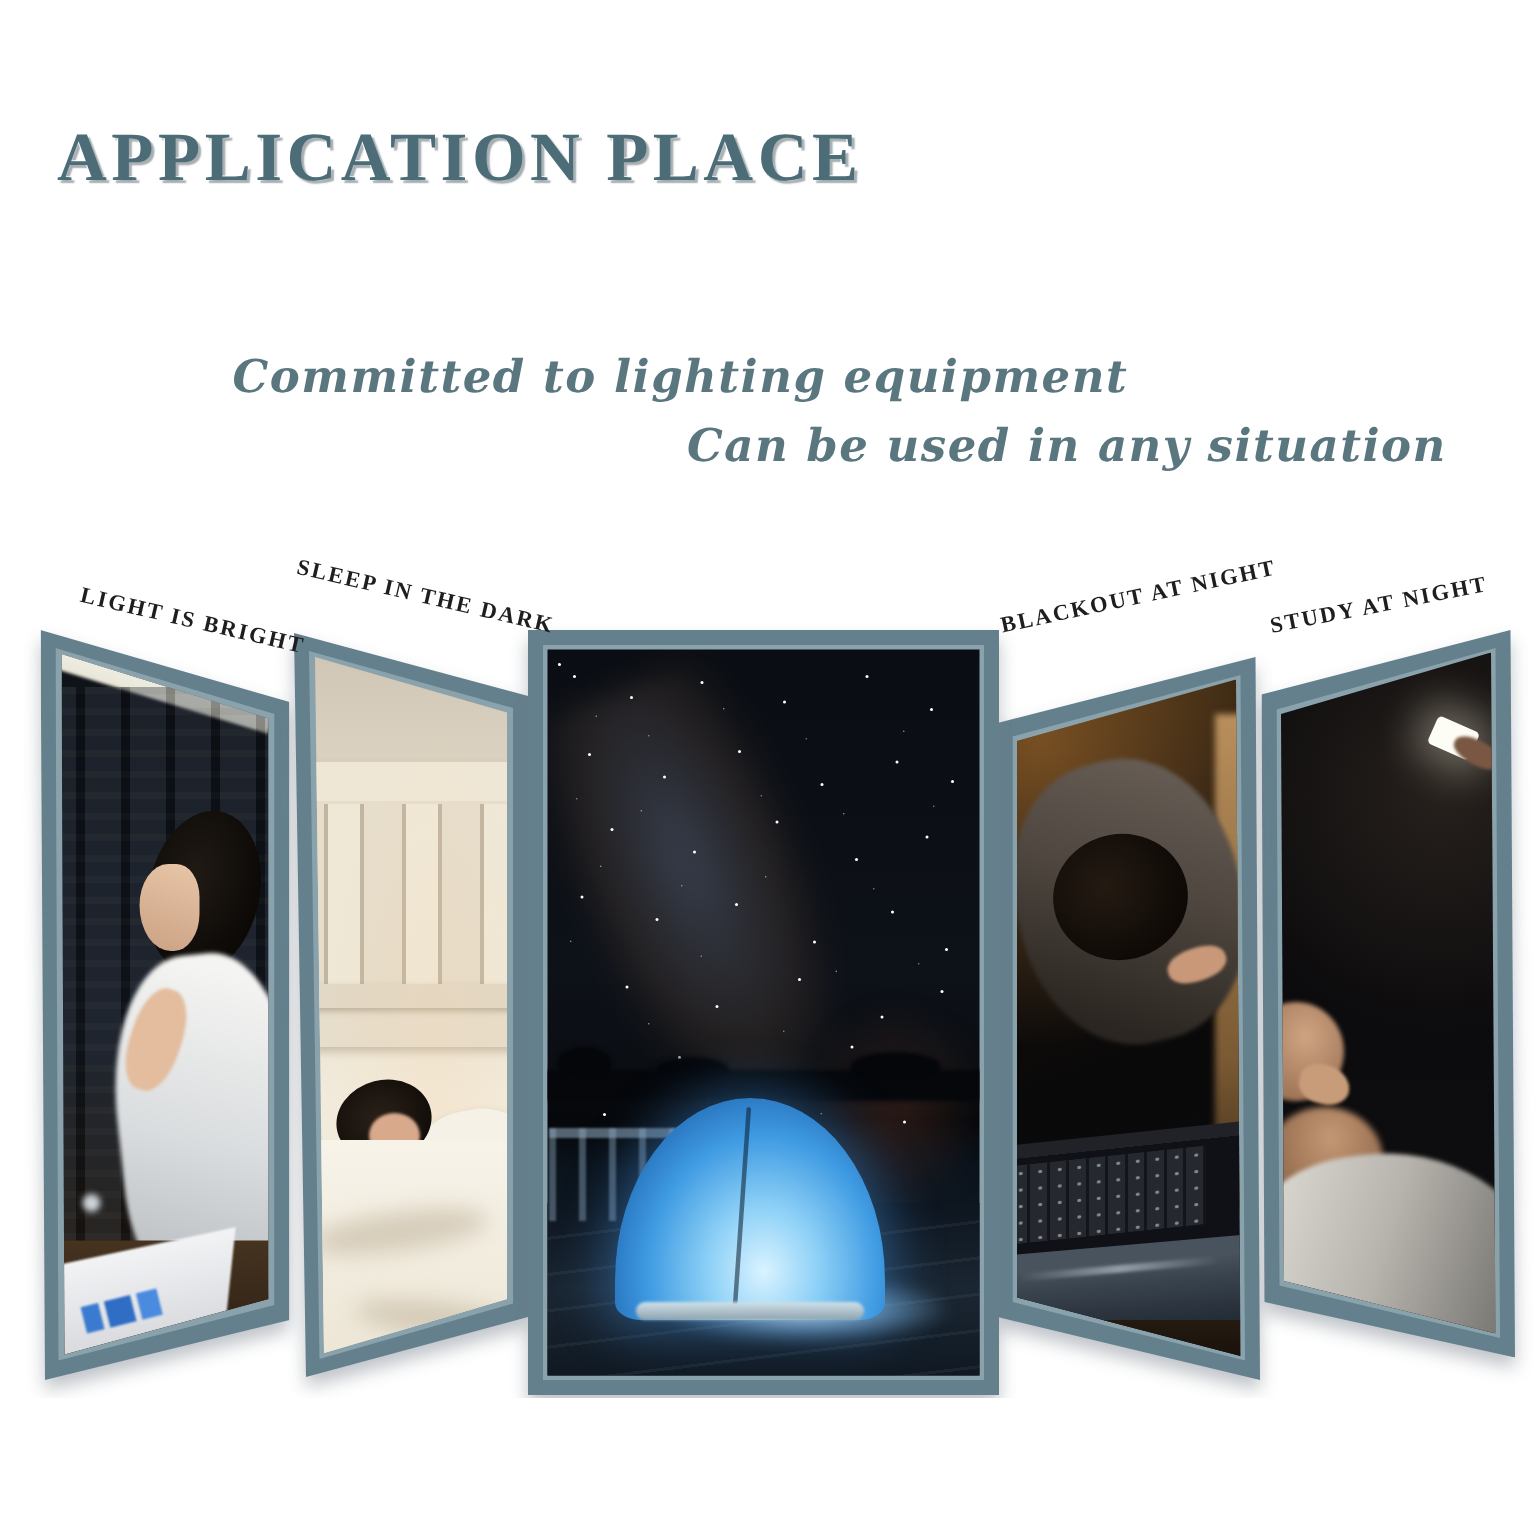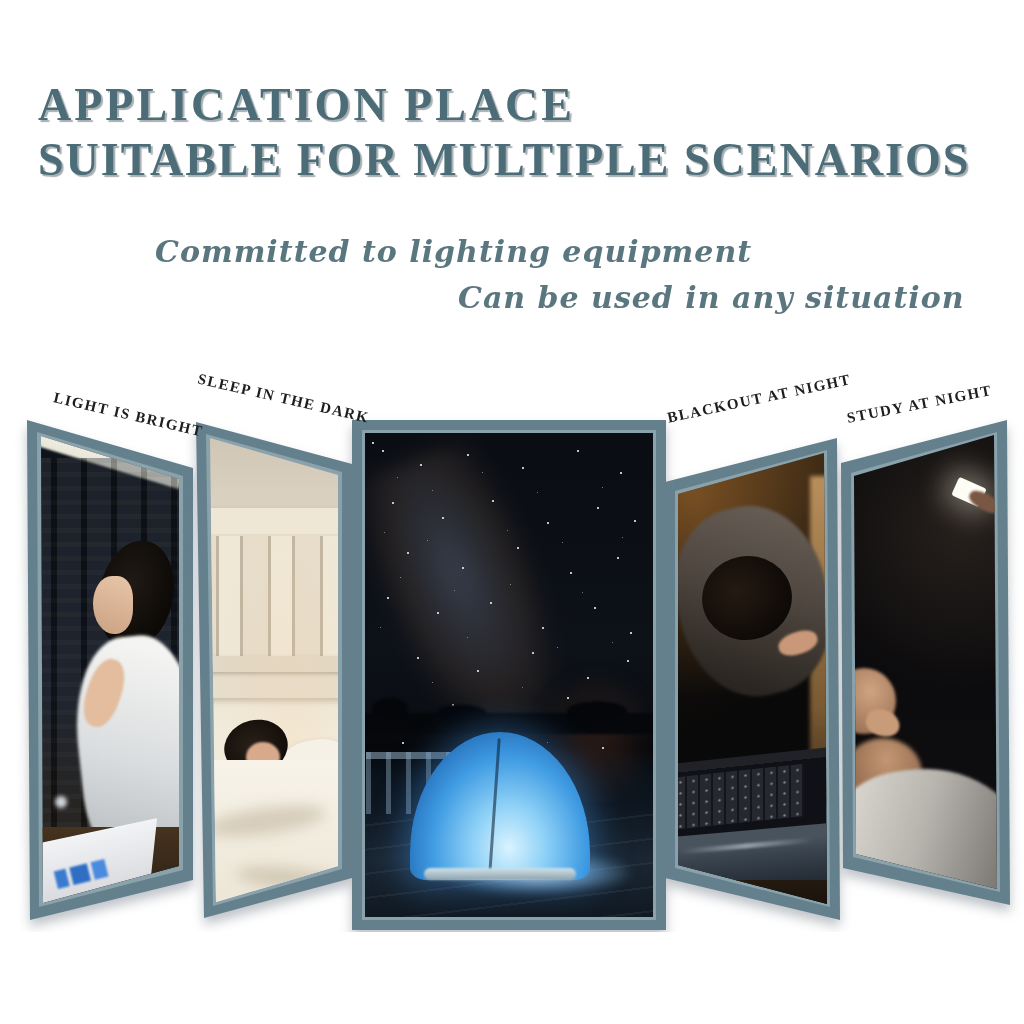--- a/index.html
+++ b/index.html
@@ -199,21 +199,20 @@
     background:linear-gradient(115deg,#e2dfd8 5%,#b7b4ae 45%,#73716c 85%);transform:rotate(-8deg);filter:blur(1.5px);}
   .sc5 .pillow{position:absolute;left:0;bottom:0;width:70px;height:60px;border-radius:45%;
     background:#3c3b3d;filter:blur(3px);}
 </style>
 </head>
 <body>
 
 <div class="stage">
 
   <div class="title l1">APPLICATION PLACE</div>
-  <div class="title l2">SUITABLE FOR MULTIPLE SCENARIOS</div>
   <div class="script s2">Can be used in any situation</div>
   <div class="script s1">Committed to lighting equipment</div>
 
   <div class="plabel lb1">LIGHT IS BRIGHT</div>
   <div class="plabel lb2">SLEEP IN THE DARK</div>
   <div class="plabel lb4">BLACKOUT AT NIGHT</div>
   <div class="plabel lb5">STUDY AT NIGHT</div>
 
   <div class="panel p1">
     <div class="frame"></div>

